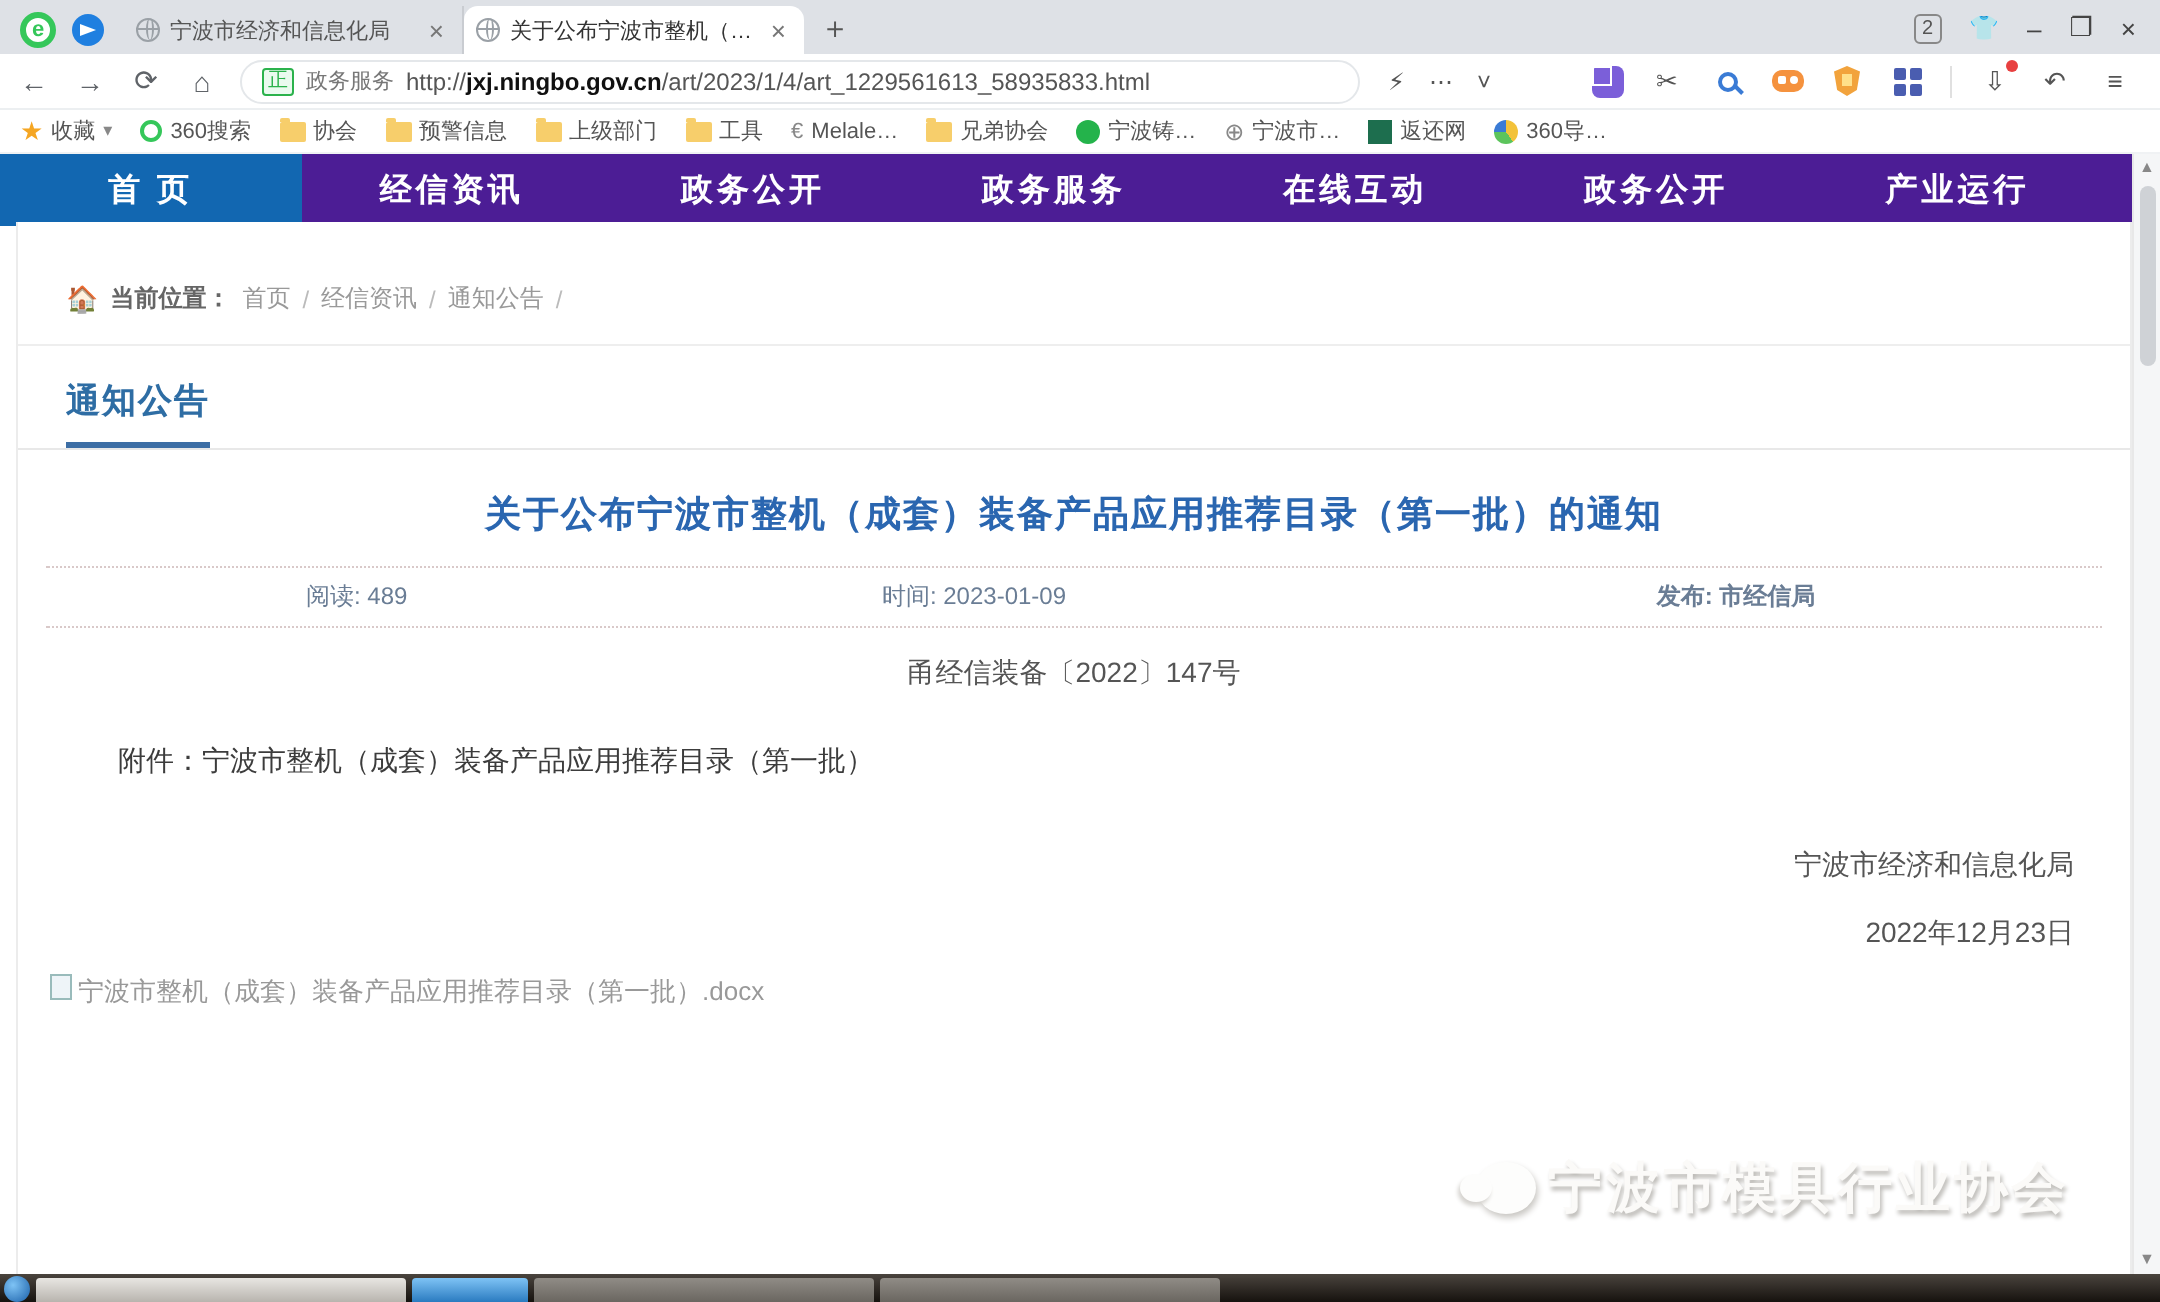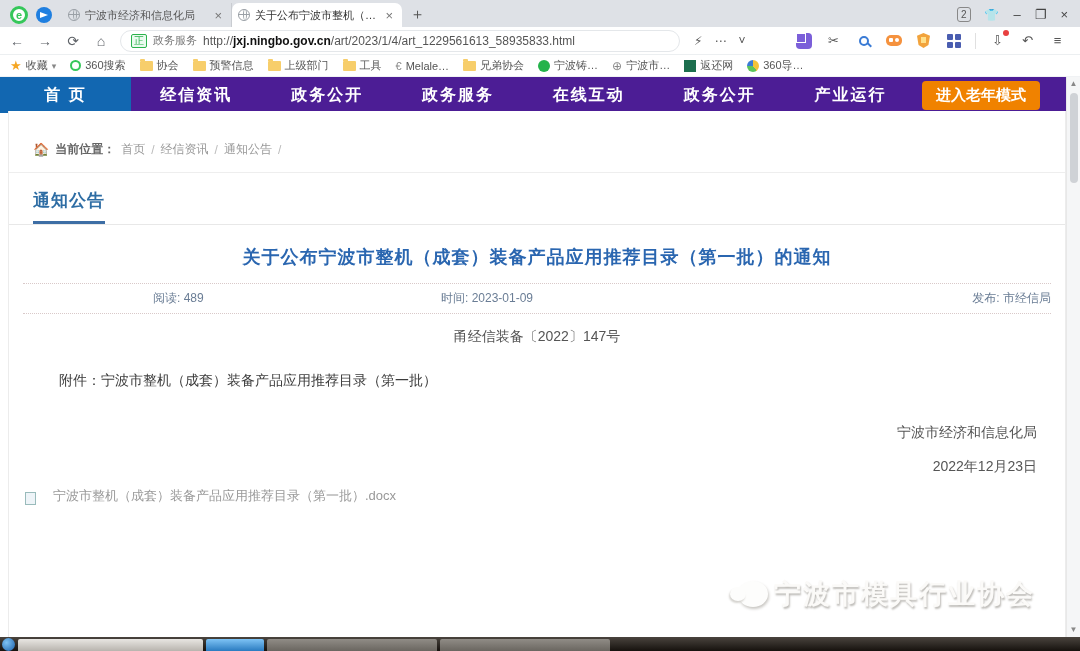--- a/index.html
+++ b/index.html
@@ -83,28 +83,28 @@
   .sec-tab { color:#2e6da4; font-size:17px; font-weight:bold; padding-bottom:9px; border-bottom:3px solid #3d6ea5; letter-spacing:1px; }
   .eye-tools { display:flex; align-items:center; gap:6px; font-size:11px; color:#c8a0a0; padding-bottom:10px; }
   .swatch { width:13px; height:13px; border:1px solid #9db4cc; display:inline-block; cursor:pointer; }
   .txtlabel { color:#999; margin-left:10px; }
   .tsize { color:#888; cursor:pointer; margin-left:4px; }
 
   .art-title { text-align:center; color:#2a66b0; font-size:18px; font-weight:bold; margin-top:20px; letter-spacing:1px; }
   .meta-row { margin:14px 14px 0 14px; border-top:1px dotted #d9c9c9; border-bottom:1px dotted #d9c9c9; padding:6px 0; display:flex; font-size:12px; color:#6a7d95; }
   .meta-row span { flex:1; text-align:center; }
   .meta-row span:first-child { text-align:left; padding-left:130px; }
-  .meta-row span:last-child { text-align:right; padding-left:230px; }
+  .meta-row span:last-child { text-align:left; padding-left:230px;font-weight:bold; }
   .docnum { text-align:center; color:#555; font-size:14px; margin-top:14px; }
 
   .body-text { margin:10px 22px 0 22px; font-size:14px; color:#3c3c3c; line-height:2.15; }
   .body-text .indent { text-indent:2em; text-align:justify; }
   .attach-line { margin:26px 22px 0 22px; font-size:14px; color:#3c3c3c; text-indent:2em; }
   .sign-block { margin:26px 28px 0 0; text-align:right; font-size:14px; color:#555; line-height:2.4; }
-  .file-link { margin:4px 0 0 16px; font-size:13px; color:#999; display:flex; align-items:flex-end; gap:17px; cursor:pointer; }
+  .file-link { margin:4px 0 0 16px; font-size:13px; color:#999; display:flex; align-items:flex-start; gap:3px; cursor:pointer; }
   .file-ico { width:11px; height:13px; border:1px solid #9bb; background:#eef4f8; position:relative; flex-shrink:0; }
 
   .watermark { position:absolute; right:30px; bottom:25px; display:flex; align-items:center; gap:6px; }
   .wm-bubble { width:30px; height:26px; background:#fdfdfc; border-radius:50%; box-shadow:1px 2px 3px #c9c7c3; position:relative; }
   .wm-bubble:before { content:""; position:absolute; left:-8px; top:6px; width:16px; height:14px; background:#fdfdfc; border-radius:50%; box-shadow:-1px 2px 2px #d5d3cf; }
   .wm-text { font-size:27px; font-weight:bold; color:#fbfaf8; text-shadow:1px 2px 2px #bdbbb7, -1px -1px 0 #ffffff; letter-spacing:2px; }
 
   
   .scrollbar { position:absolute; top:0; right:0; width:14px; bottom:0; background:#f5f6f7; border-left:1px solid #e8e8e8; display:flex; flex-direction:column; align-items:center; }
   .sb-arrow { font-size:8px; color:#888; line-height:14px; }
@@ -248,21 +248,20 @@
   <div class="page">
 
     <div class="mainnav">
       <div class="nav-item active">首 页</div>
       <div class="nav-item">经信资讯</div>
       <div class="nav-item">政务公开</div>
       <div class="nav-item">政务服务</div>
       <div class="nav-item">在线互动</div>
       <div class="nav-item">政务公开</div>
       <div class="nav-item">产业运行</div>
-      <div class="elder-btn">进入老年模式</div>
     </div>
 
     <div class="content-frame">
 
       <div class="crumb-row">
         <span class="crumb-ico">🏠</span>
         <span class="crumb-label">当前位置：</span>
         <span class="crumb-link">首页</span>
         <span class="crumb-sep">/</span>
         <span class="crumb-link">经信资讯</span>

